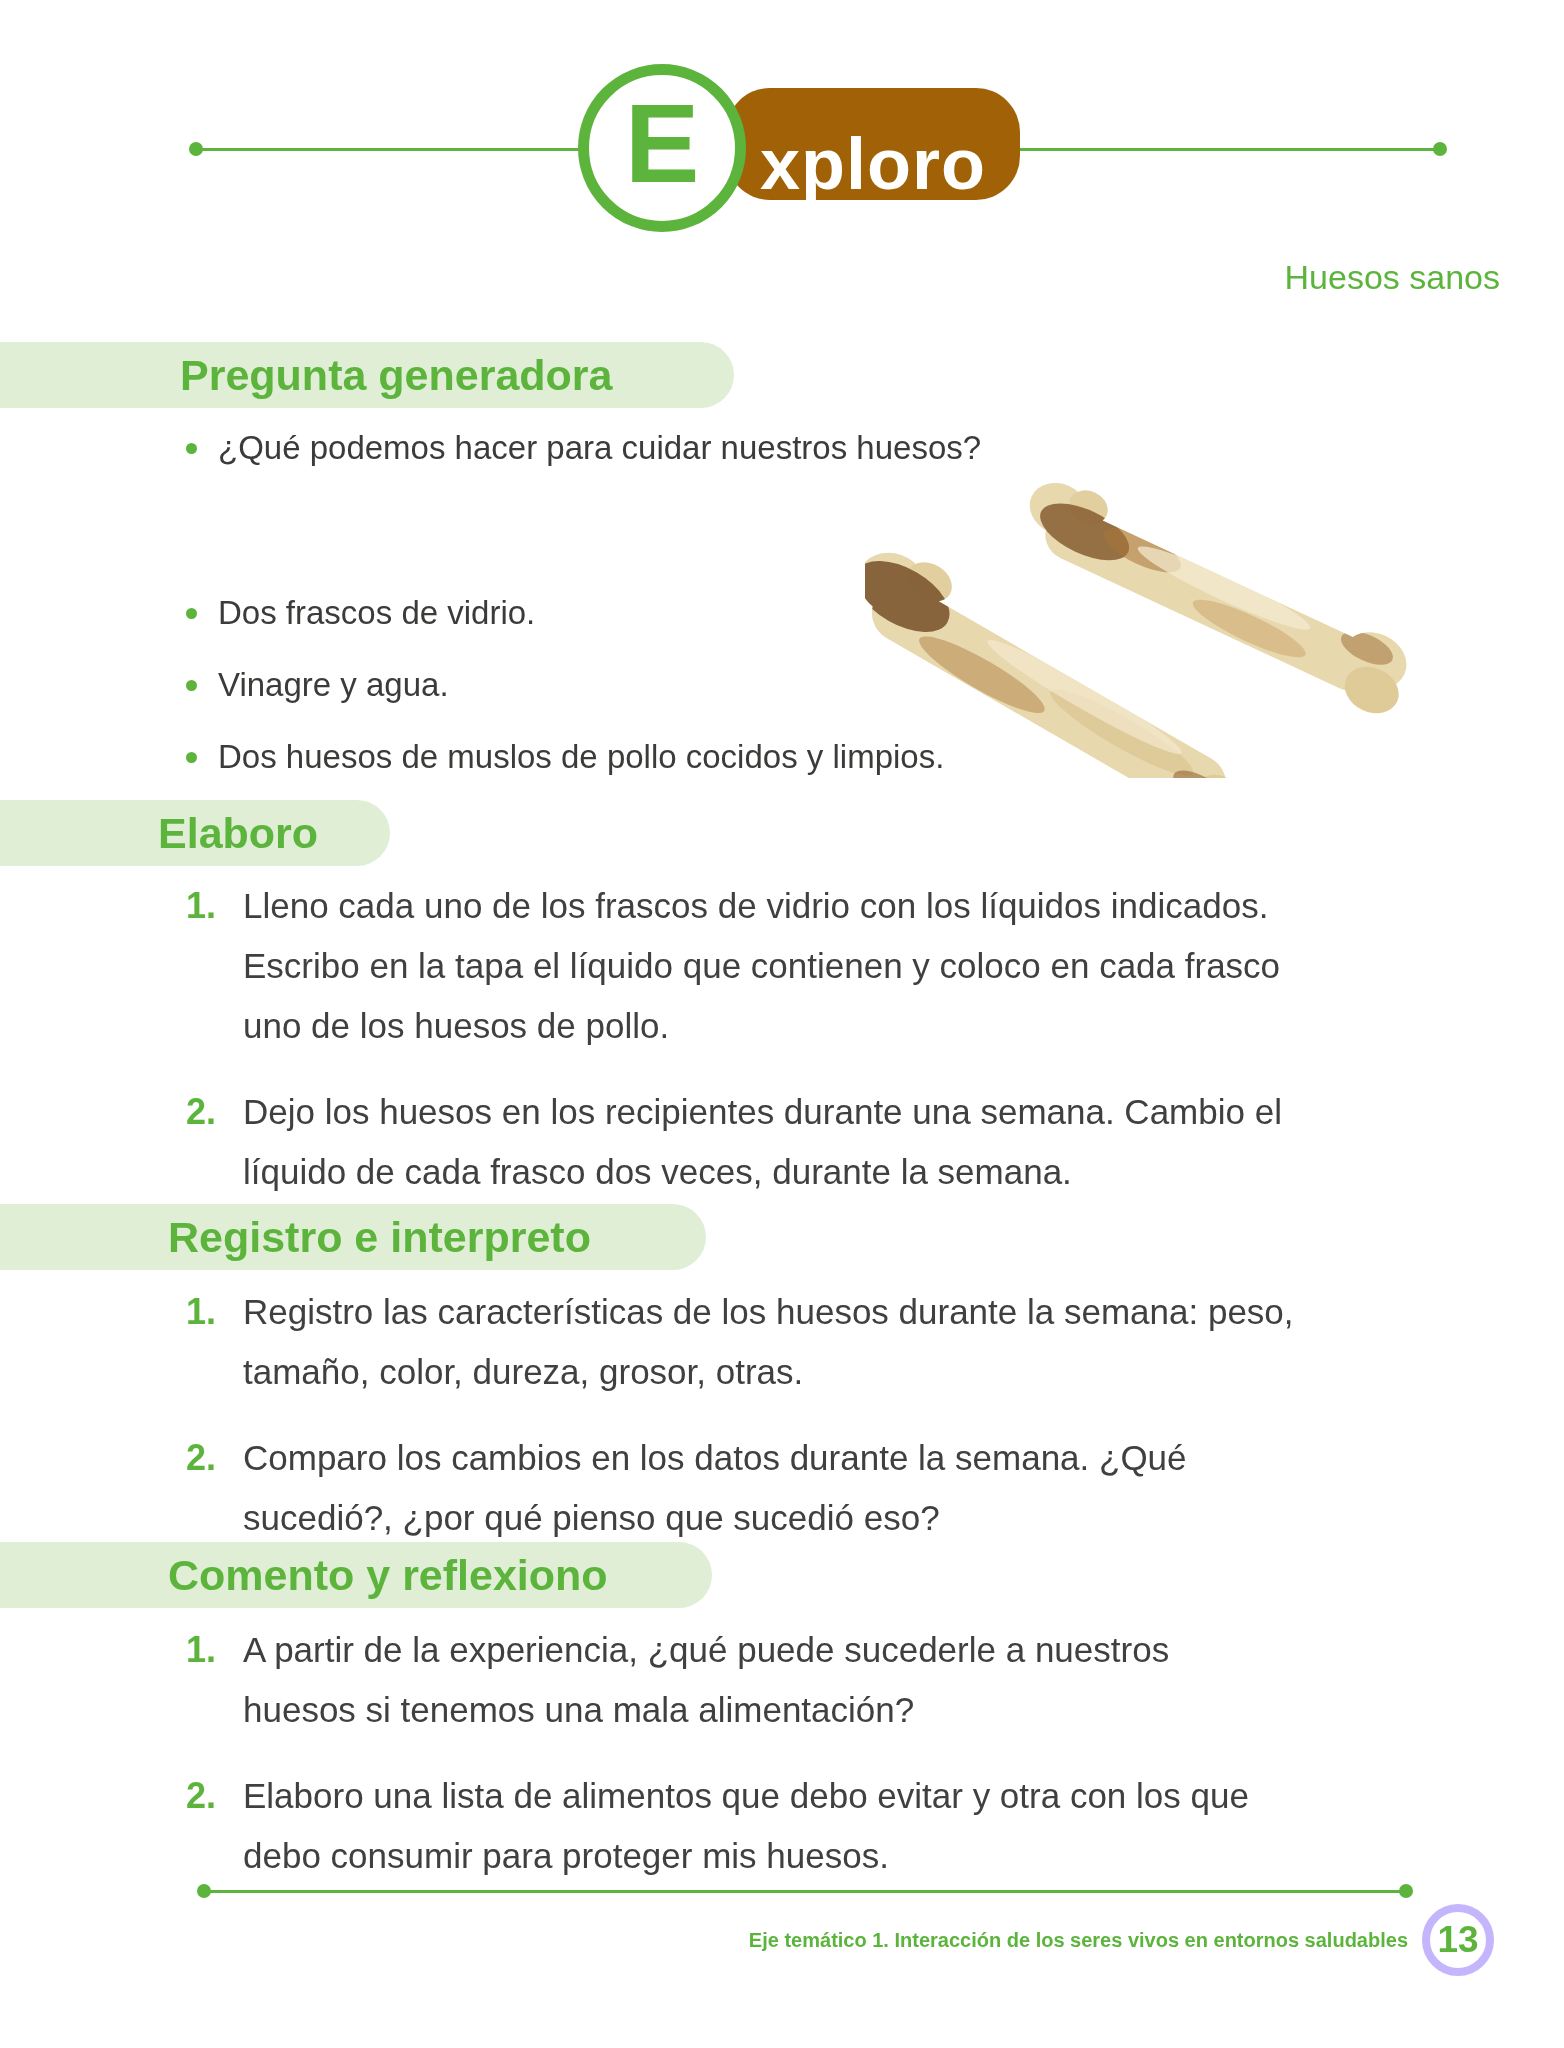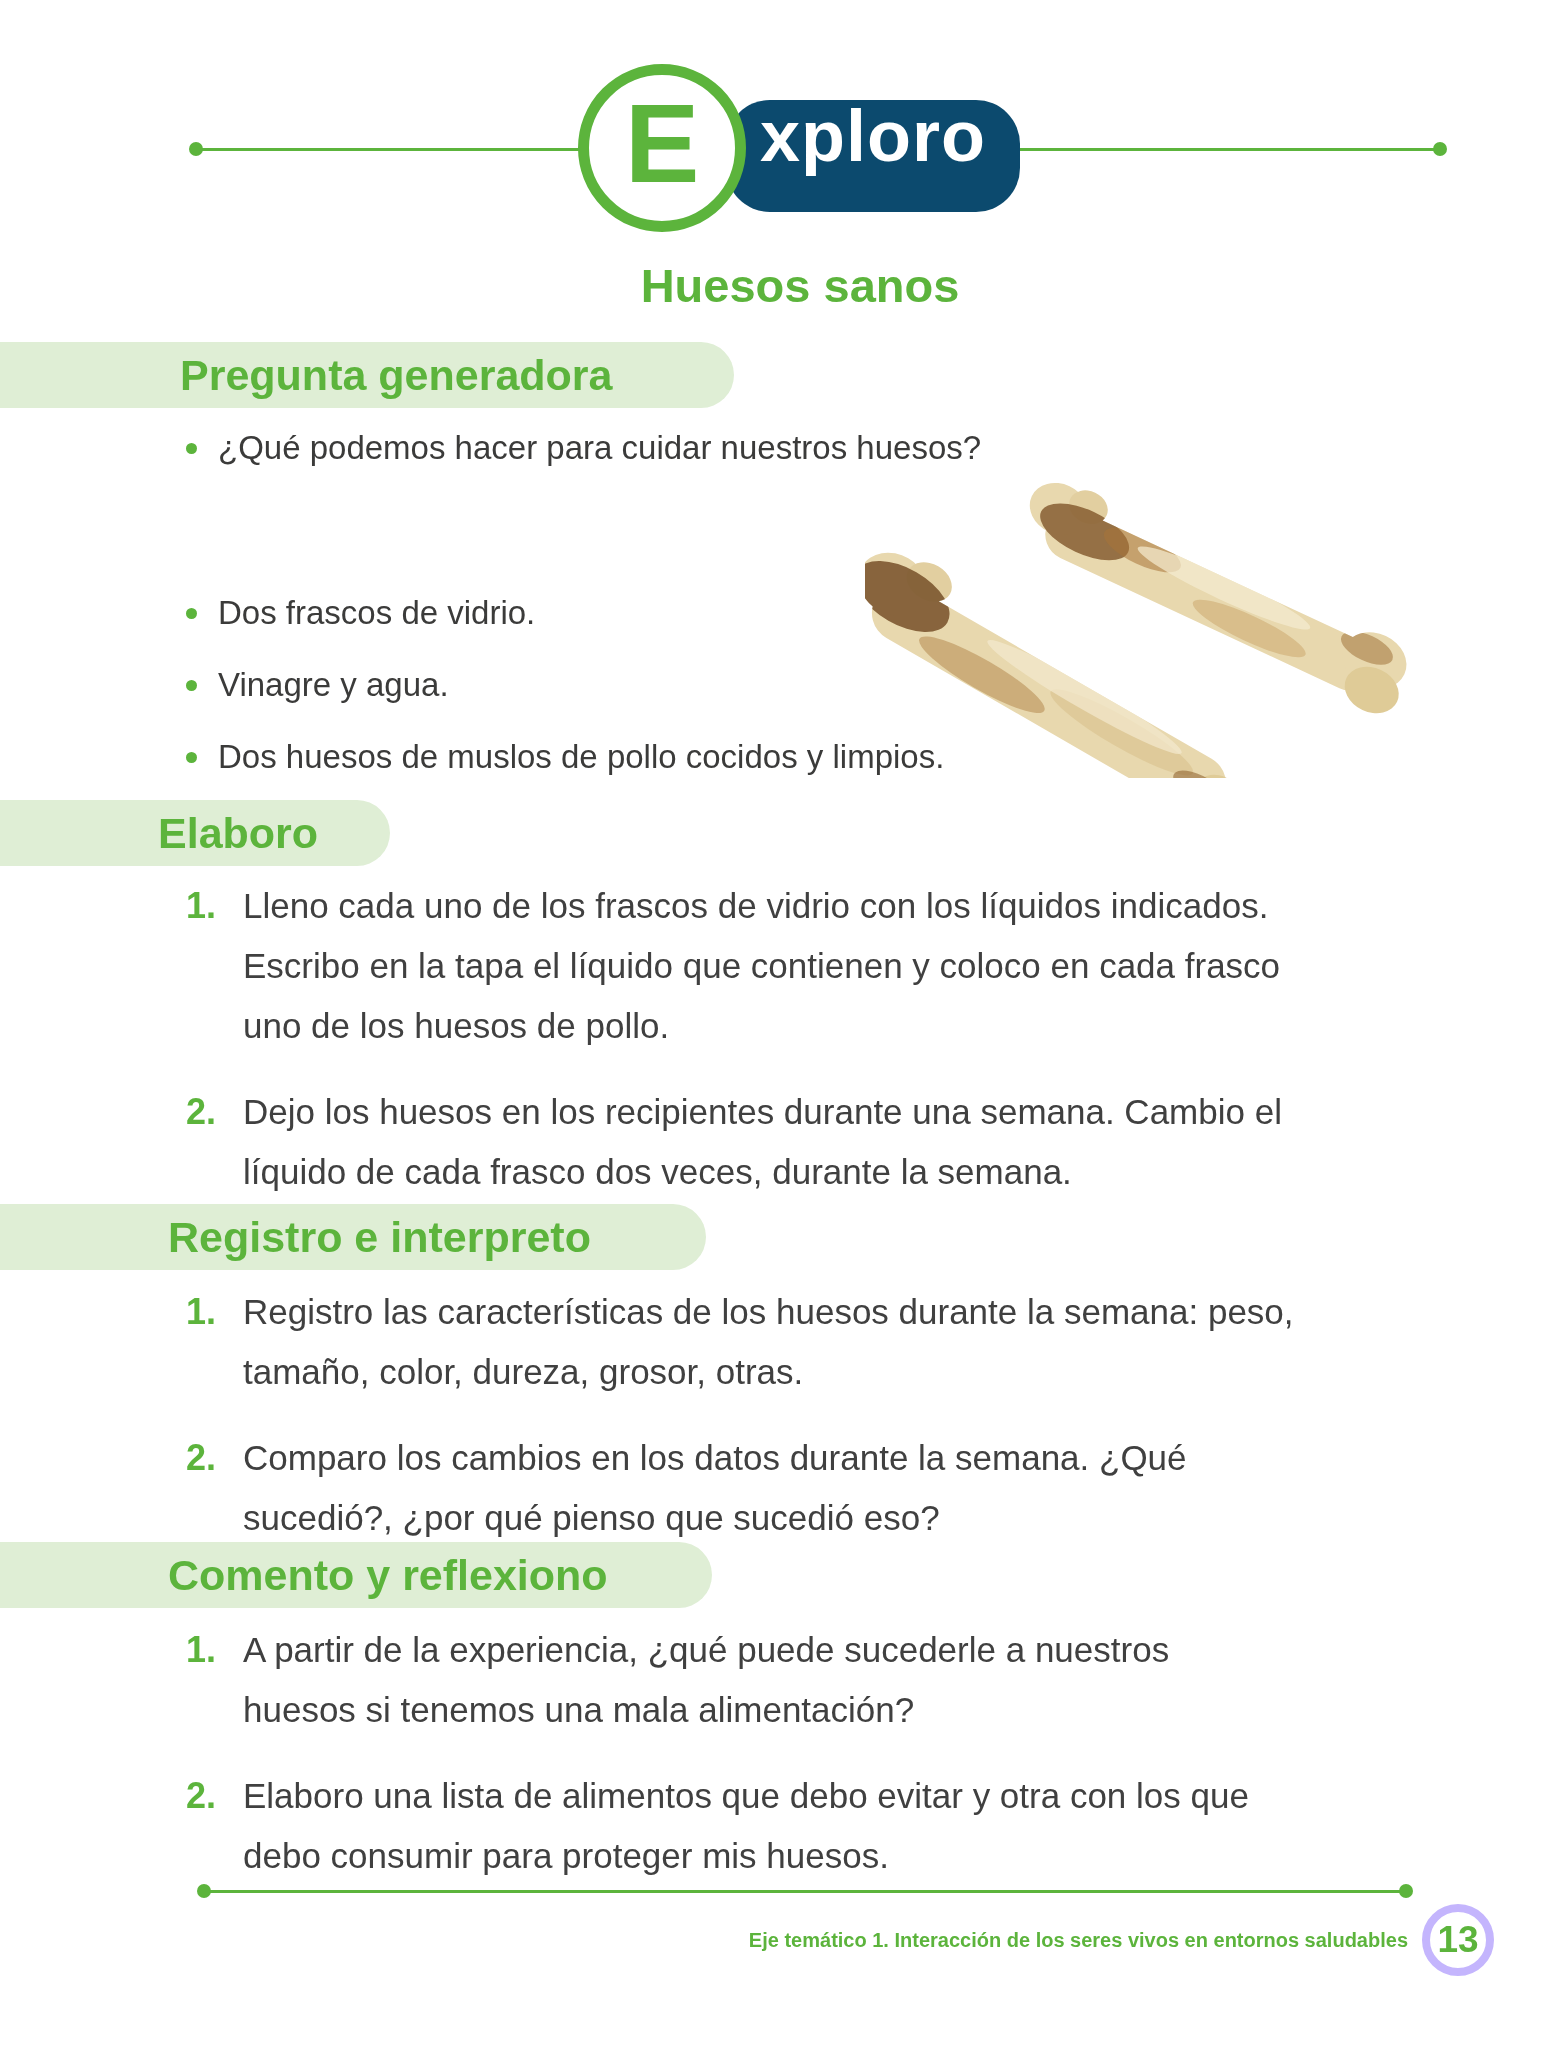--- a/index.html
+++ b/index.html
@@ -12,35 +12,35 @@
   .rule-top { left:196px; top:148px; width:1244px; }
   .rule-bottom { left:204px; top:1890px; width:1204px; }
   .dot { position:absolute; width:14px; height:14px; border-radius:50%; background:#5CB43C; }
   .dot-tl { left:189px; top:142px; }
   .dot-tr { left:1433px; top:142px; }
   .dot-bl { left:197px; top:1884px; }
   .dot-br { left:1399px; top:1884px; }
 
   
   .logo-rect {
-    position:absolute; left:726px; top:100px; width:294px; height:112px;
-    background:#0c4a6e; border-radius:44px;
-    display:flex; align-items:flex-start; box-sizing:border-box; padding-left:34px;
+    position:absolute; left:726px; top:88px; width:294px; height:112px;
+    background:#a16207; border-radius:44px;
+    display:flex; align-items:flex-end; box-sizing:border-box; padding-left:34px;
   }
   .logo-rest { color:#ffffff; font-weight:bold; font-size:72px; letter-spacing:1px; line-height:1; }
   .logo-circle {
     position:absolute; left:578px; top:64px; width:168px; height:168px;
     background:#ffffff; border:11px solid #5CB43C; border-radius:50%;
     box-sizing:border-box; display:flex; align-items:center; justify-content:center;
   }
   .logo-initial { color:#5CB43C; font-weight:bold; font-size:112px; line-height:1; margin-top:-8px; }
 
   .page-title {
-    position:absolute; left:100px; top:258px; width:1400px; text-align:center;
-    color:#5CB43C; font-weight:bold; font-size:47px;
+    position:absolute; left:100px; top:258px; width:1400px; text-align:right;
+    color:#5CB43C; font-weight:normal; font-size:34px;
   }
 
   
   .pill {
     position:absolute; left:0; height:66px; background:#DFEED5;
     border-radius:0 34px 34px 0; display:flex; align-items:center; box-sizing:border-box;
   }
   .pill-heading { color:#5CB43C; font-weight:bold; font-size:43px; white-space:nowrap; }
   .pill-1 { top:342px; width:734px; padding-left:180px; }
   .pill-2 { top:492px; width:414px; padding-left:160px; }

